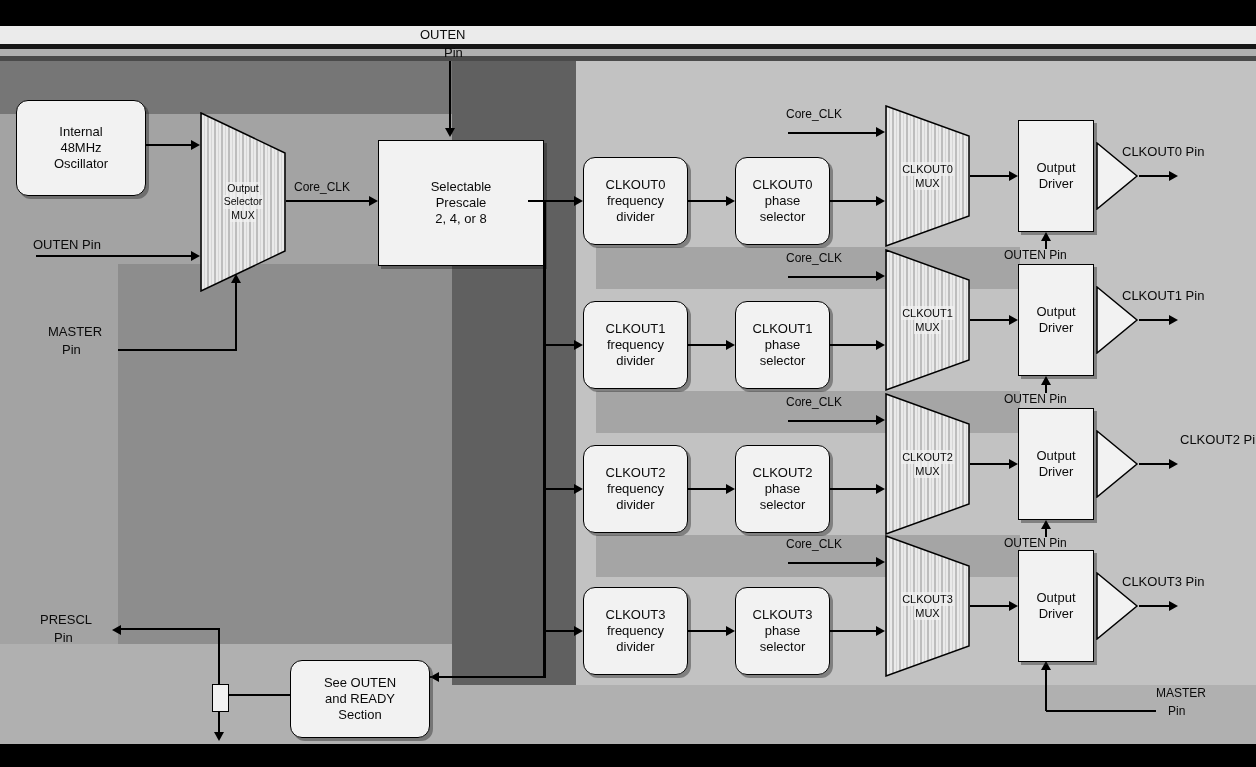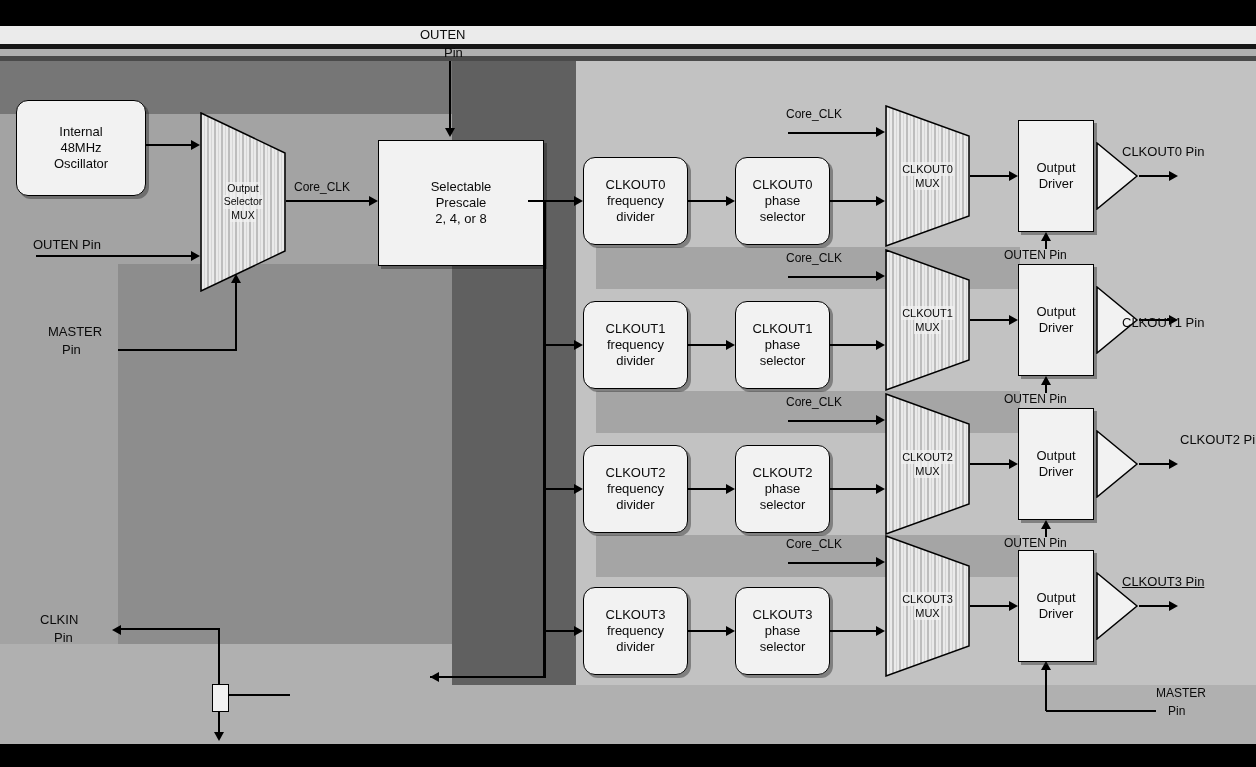--- a/index.html
+++ b/index.html
@@ -94,22 +94,27 @@
   <div class="block" style="left:378px;top:140px;width:166px;height:126px">
     <span>Selectable</span>
     <span>Prescale</span>
     <span>2, 4, or 8</span>
   </div>
 
   <div class="vl" style="left:543px;top:200px;height:478px;width:3px"></div>
 
   <div class="hl" style="left:430px;top:676px;width:115px"></div>
   <div class="al" style="left:430px;top:672px"></div>
-
-  <span class="lbl" style="left:40px;top:612px">CLKIN</span>
+  <div class="block rounded" style="left:290px;top:660px;width:140px;height:78px">
+    <span>See OUTEN</span>
+    <span>and READY</span>
+    <span>Section</span>
+  </div>
+
+  <span class="lbl" style="left:40px;top:612px">PRESCL</span>
   <span class="lbl" style="left:54px;top:630px">Pin</span>
   <div class="al" style="left:112px;top:625px"></div>
   <div class="hl" style="left:120px;top:628px;width:100px"></div>
   <div class="vl" style="left:218px;top:630px;height:54px"></div>
   <div style="position:absolute;left:212px;top:684px;width:17px;height:28px;background:#f2f2f2;border:1.5px solid #000"></div>
   <div class="hl" style="left:229px;top:694px;width:61px"></div>
   <div class="vl" style="left:218px;top:712px;height:21px"></div>
   <div class="ad" style="left:214px;top:732px"></div>
 
   <span class="lbl-sm" style="left:1156px;top:686px">MASTER</span>
@@ -219,21 +224,21 @@
   </div>
 
   <div class="muxwrap" style="width: 43px; height: 68px; left: 1096px; top: 286px;">
     <svg width="43" height="68">
         <polygon points="1,1 41,34 1,67" fill="#f2f2f2" stroke="#000" stroke-width="1.5"></polygon>
       </svg>
   </div>
 
   <div class="hl" style="left: 1139px; top: 319px; width: 32px;"></div>
   <div class="ar" style="left: 1169px; top: 315px;"></div>
-  <span class="lbl" style="left: 1122px; top: 288px; margin-top: 27px;">CLKOUT1 Pin</span>
+  <span class="lbl" style="left: 1122px; top: 288px;">CLKOUT1 Pin</span>
 
   <span class="lbl-sm" style="left: 1004px; top: 392px;">OUTEN Pin</span>
   <div class="vl" style="left: 1045px; top: 385px; height: 8px;"></div>
   <div class="au" style="left: 1041px; top: 376px;"></div>
 
   <div class="hl" style="left: 546px; top: 488px; width: 33px;"></div>
   <div class="ar" style="left: 574px; top: 484px;"></div>
 
   <div class="block rounded divider" style="left: 583px; top: 445px;">
     <span>CLKOUT2</span>
@@ -333,15 +338,15 @@
   </div>
 
   <div class="muxwrap" style="width: 43px; height: 68px; left: 1096px; top: 572px;">
     <svg width="43" height="68">
         <polygon points="1,1 41,34 1,67" fill="#f2f2f2" stroke="#000" stroke-width="1.5"></polygon>
       </svg>
   </div>
 
   <div class="hl" style="left: 1139px; top: 605px; width: 32px;"></div>
   <div class="ar" style="left: 1169px; top: 601px;"></div>
-  <span class="lbl" style="left: 1122px; top: 574px; text-decoration: underline;">CLKOUT3 Pin</span>
+  <span class="lbl" style="left: 1122px; top: 574px;">CLKOUT3 Pin</span>
 
 </div>
 
 </body></html>

